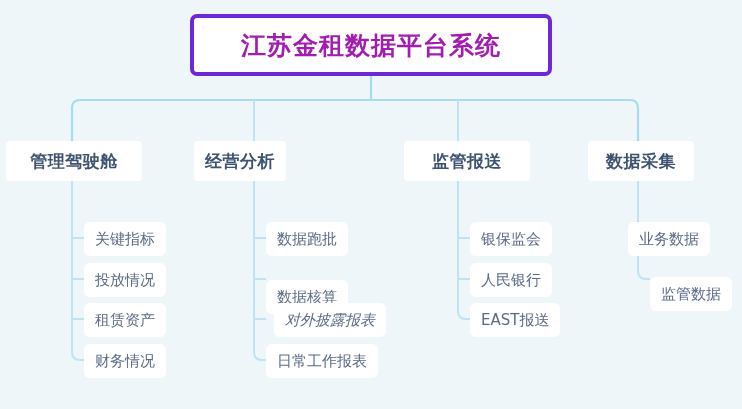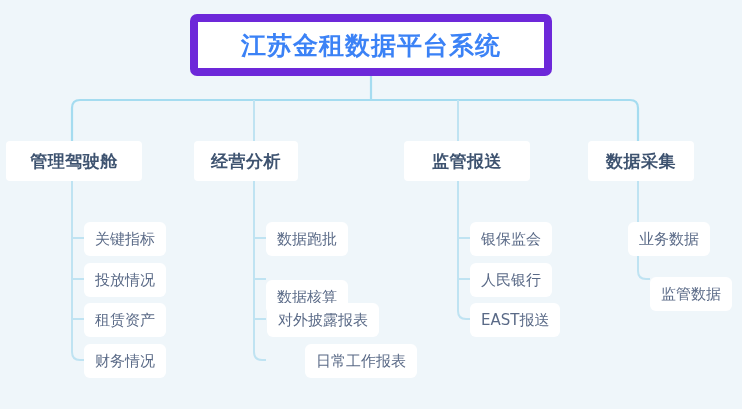--- a/index.html
+++ b/index.html
@@ -52,25 +52,25 @@
     z-index: 2;
     background: #ffffff;
     display: flex;
     align-items: center;
     justify-content: center;
     box-sizing: border-box;
     white-space: nowrap;
   }
 
   .root-node {
-    border: 8px solid #6d28d9;
+    border: 4px solid #6d28d9;
     border-radius: 7px;
     font-size: 25px;
     font-weight: bold;
-    color: #3b82f6;
+    color: #a21caf;
     letter-spacing: 1px;
     left: 190px;
     top: 14px;
     width: 362px;
     height: 62px;
   }
 
   .branch-node {
     border-radius: 4px;
     font-size: 17px;
@@ -85,21 +85,21 @@
     border-radius: 6px;
     font-size: 15px;
     font-weight: normal;
     color: #5a6a87;
     height: 31px;
     padding: 17px 11px;
   }
 
   
   .branch-c0 { left: 6px;   width: 136px; }
-  .branch-c1 { left: 194px; width: 104px; text-align: center; }
+  .branch-c1 { left: 194px; width: 92px; text-align: center; }
   .branch-c2 { left: 404px; width: 126px; }
   .branch-c3 { left: 588px; width: 106px; }
 </style>
 </head>
 <body>
 
 <div id="org-chart">
 
   <svg id="connectors" viewBox="0 0 742 409" width="742" height="409" preserveAspectRatio="none">
 
@@ -138,22 +138,22 @@
 
   <div class="node branch-node branch-c3">数据采集</div>
 
   <div class="node leaf-node" style="left:84px; top:222px;">关键指标</div>
   <div class="node leaf-node" style="left:84px; top:263px;">投放情况</div>
   <div class="node leaf-node" style="left:84px; top:303px;">租赁资产</div>
   <div class="node leaf-node" style="left:84px; top:344px;">财务情况</div>
 
   <div class="node leaf-node" style="left:266px; top:222px;">数据跑批</div>
   <div class="node leaf-node" style="left:266px; top:280px;">数据核算</div>
-  <div class="node leaf-node" style="left:267px; top:303px;">对外披露报表</div>
-  <div class="node leaf-node" style="left:266px; top:344px;margin-left:39px;">日常工作报表</div>
+  <div class="node leaf-node" style="left:274px; top:303px;font-style:italic;">对外披露报表</div>
+  <div class="node leaf-node" style="left:266px; top:344px;">日常工作报表</div>
 
   <div class="node leaf-node" style="left:470px; top:222px;">银保监会</div>
   <div class="node leaf-node" style="left:470px; top:263px;">人民银行</div>
   <div class="node leaf-node" style="left:470px; top:303px;">EAST报送</div>
 
   <div class="node leaf-node" style="left:628px; top:222px;">业务数据</div>
   <div class="node leaf-node" style="left:650px; top:277px;">监管数据</div>
 
 </div>
 

